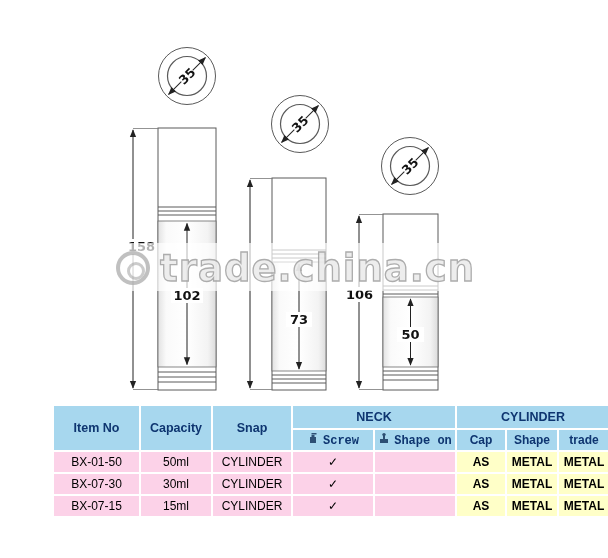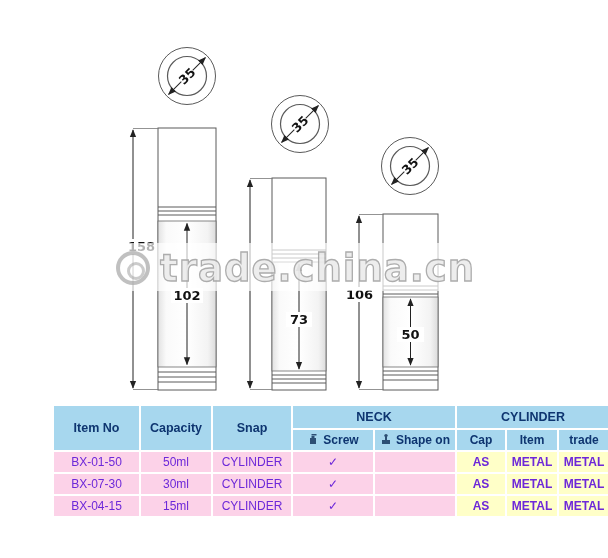--- a/index.html
+++ b/index.html
@@ -44,25 +44,25 @@
   table.spec {
     position:absolute; left:52px; top:404px; width:541px;
     border-collapse:separate; border-spacing:2px; table-layout:fixed;
     background:#ffffff;
   }
   .spec th, .spec td { padding:0 2px; text-align:center; vertical-align:middle; overflow:hidden; white-space:nowrap; }
   .spec th {
     background:#a7d7ee; color:#0e3570; font-weight:bold; font-size:12.5px; height:22px;
   }
   .spec tr.h2 th { height:20px; font-size:12px; }
-  .spec td { font-size:12px; color:#6d28d9; height:20px; }
+  .spec td { font-size:12px; color:#000000; height:20px; }
   .spec td.pink   { background:#fcd2e8; }
   .spec td.yellow { background:#ffffc8;font-weight:bold; }
   .check { font-size:13px; color:#111; }
-  .hdr-with-icon { display:inline-flex; align-items:center; gap:4px; justify-content:center; }
+  .hdr-with-icon { display:inline-flex; align-items:flex-end; gap:4px; justify-content:center;font-family:Liberation Mono, monospace; }
   .hdr-with-icon svg { flex:0 0 auto; }
 </style>
 </head>
 <body>
 
 <div class="stage">
 
   <svg class="drawing" width="608" height="400" viewBox="0 0 608 400">
     <defs>
       <marker id="arr" viewBox="0 0 10 10" refX="9" refY="5" markerWidth="8" markerHeight="8" markerUnits="userSpaceOnUse" orient="auto-start-reverse">
@@ -213,21 +213,21 @@
             <span>
               <svg width="12" height="12" viewBox="0 0 12 12">
                   <path d="M2 7h8v4H2z M5 3.5h2v4H5z" fill="#2d4f74"></path>
                   <circle cx="6" cy="2.6" r="1.7" fill="#2d4f74"></circle>
                 </svg>
             </span>
             <span>Shape on</span>
           </span>
         </th>
         <th>Cap</th>
-        <th>Item</th>
+        <th>Shape</th>
         <th>trade</th>
       </tr>
 
       <tr>
         <td class="pink">BX-01-50</td>
         <td class="pink">50ml</td>
         <td class="pink">CYLINDER</td>
         <td class="pink check">✓</td>
         <td class="pink"></td>
         <td class="yellow">AS</td>
@@ -238,21 +238,21 @@
         <td class="pink">BX-07-30</td>
         <td class="pink">30ml</td>
         <td class="pink">CYLINDER</td>
         <td class="pink check">✓</td>
         <td class="pink"></td>
         <td class="yellow">AS</td>
         <td class="yellow">METAL</td>
         <td class="yellow">METAL</td>
       </tr>
       <tr>
-        <td class="pink">BX-04-15</td>
+        <td class="pink">BX-07-15</td>
         <td class="pink">15ml</td>
         <td class="pink">CYLINDER</td>
         <td class="pink check">✓</td>
         <td class="pink"></td>
         <td class="yellow">AS</td>
         <td class="yellow">METAL</td>
         <td class="yellow">METAL</td>
       </tr>
     </tbody>
   </table>

